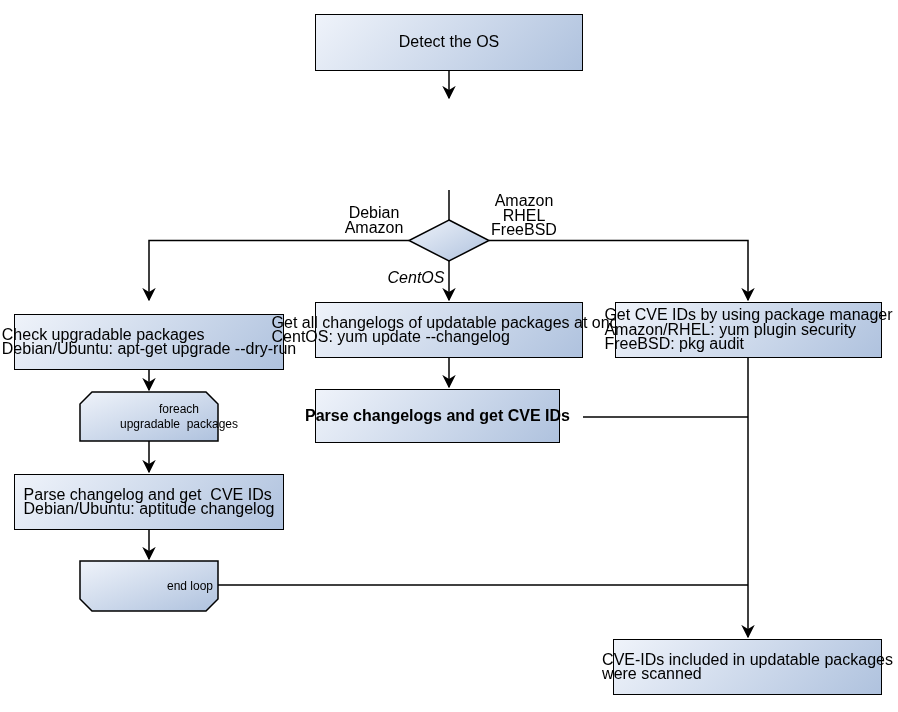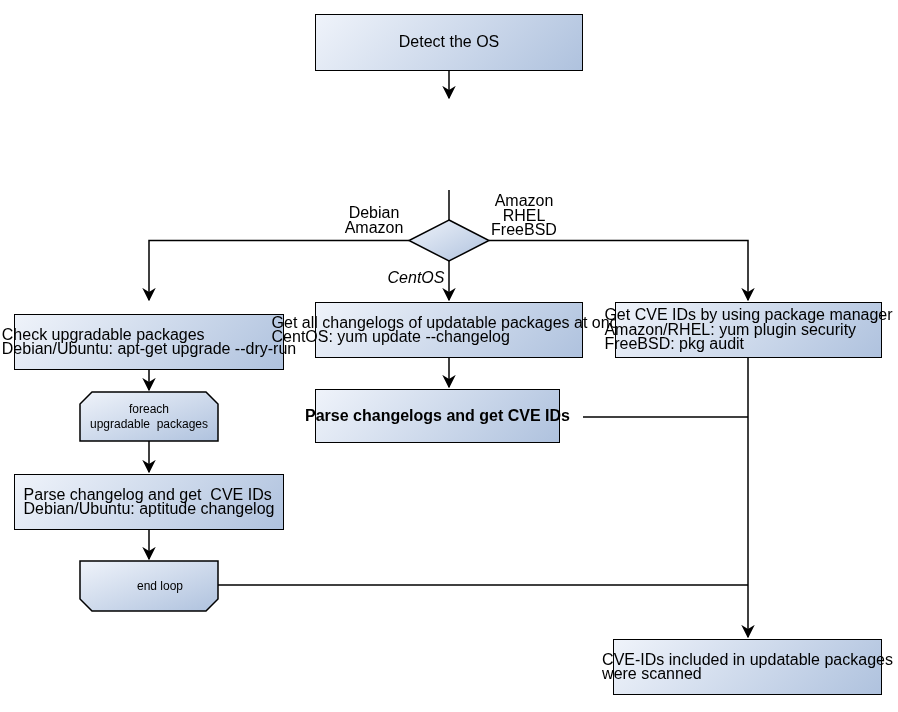--- a/index.html
+++ b/index.html
@@ -36,20 +36,21 @@
   .shape-label {
     position: absolute;
     display: flex;
     align-items: center;
     justify-content: center;
     text-align: center;
     font-size: 12px;
     line-height: 14.5px;
     white-space: pre;
     pointer-events: none;
+    padding-left: 30px;
   }
   .edge-label {
     position: absolute;
     text-align: center;
     font-size: 16px;
     line-height: 14.5px;
     white-space: pre;
   }
 </style>
 </head>

